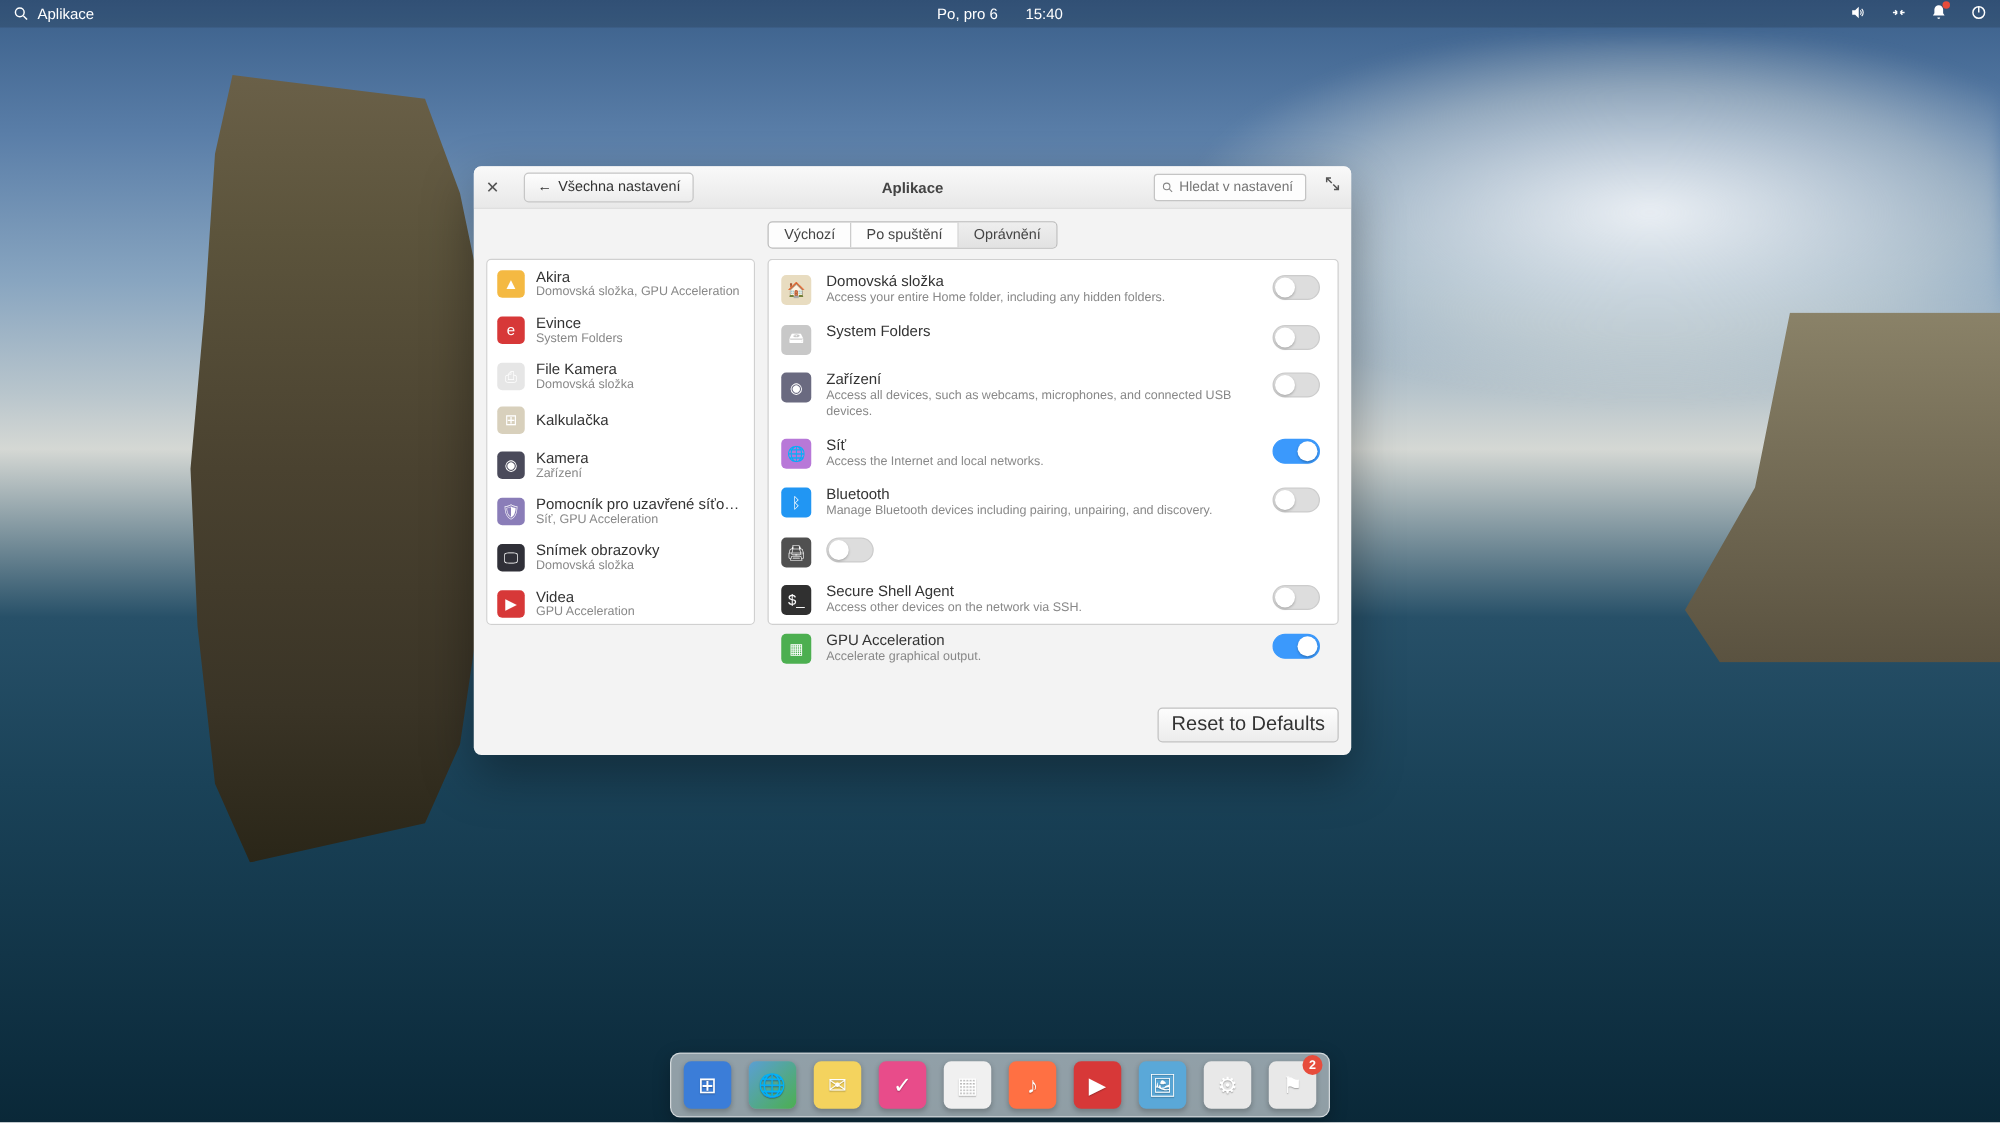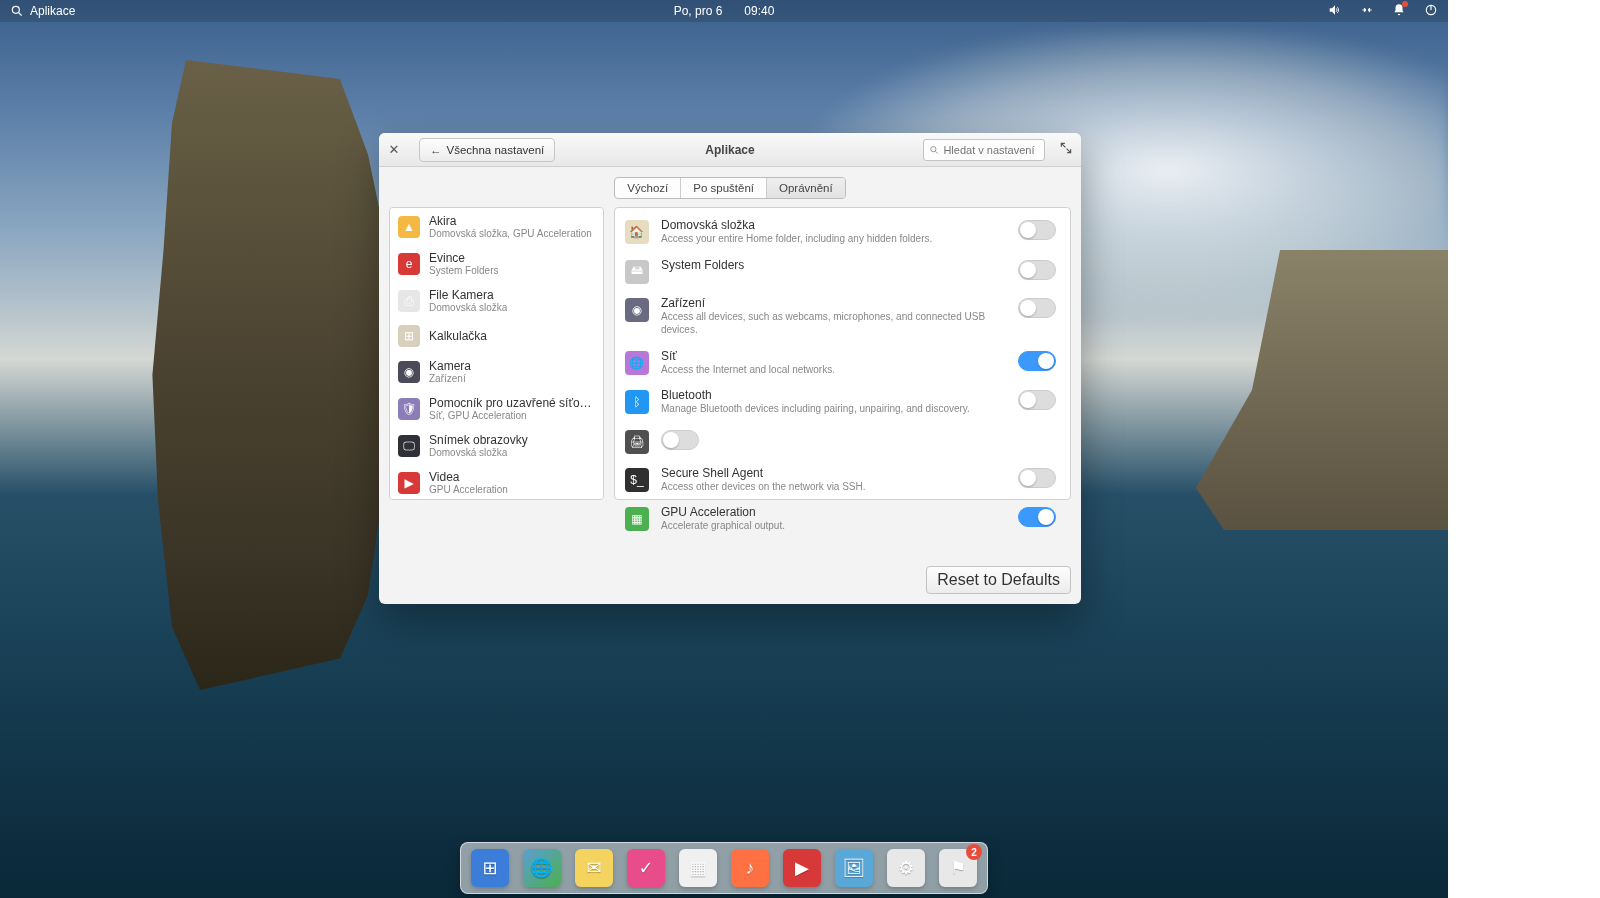--- a/index.html
+++ b/index.html
@@ -1,20 +1,20 @@
 <!DOCTYPE html>
 <html><head>
 <meta charset="utf-8">
 <style>
 * { margin: 0; padding: 0; box-sizing: border-box; font-family: -apple-system, "Helvetica Neue", Arial, sans-serif; }
 html, body { width: 1600px; height: 898px; overflow: hidden; }
 
 
 .desktop {
-  width: 1448px; height: 898px; position: relative;
+  width: 1600px; height: 898px; position: relative;
   background:
     linear-gradient(to bottom,
       #3a5f8a 0%, #5a7ea8 12%, #88a5c0 25%, #b8c5cc 35%,
       #d5d8d4 40%, #275068 55%, #1a4258 70%, #123548 85%, #0a2838 100%);
 }
 .sky-cloud { position:absolute; top:30px; right:0; width:700px; height:350px;
   background: radial-gradient(ellipse 500px 200px at 60% 40%, rgba(255,255,255,.85), rgba(240,240,230,.4) 50%, transparent 75%);
   filter: blur(6px); }
 .rock-left { position:absolute; left:130px; top:60px; width:280px; height:630px;
   background: linear-gradient(to bottom,#6a6048 0%, #5c543c 20%, #4a4230 50%, #3a3426 80%, #2a2618 100%);
@@ -122,21 +122,21 @@
   <div class="top-panel">
     <div class="apps">
       <svg viewBox="0 0 24 24" fill="none" stroke="#fff" stroke-width="2">
           <circle cx="10" cy="10" r="6"></circle>
           <line x1="15" y1="15" x2="20" y2="20"></line>
         </svg>
       <span>Aplikace</span>
     </div>
     <div class="center">
       <span>Po, pro  6</span>
-      <span>09:40</span>
+      <span>15:40</span>
     </div>
     <div class="tray">
       <div class="tray-item">
         <svg viewBox="0 0 24 24" fill="#fff">
             <path d="M3 9v6h4l5 5V4L7 9H3z"></path>
             <path d="M16 7a7 7 0 010 10M14 9a4 4 0 010 6" fill="none" stroke="#fff" stroke-width="1.5"></path>
           </svg>
       </div>
       <div class="tray-item">
         <svg viewBox="0 0 24 24" fill="none" stroke="#fff" stroke-width="2">

